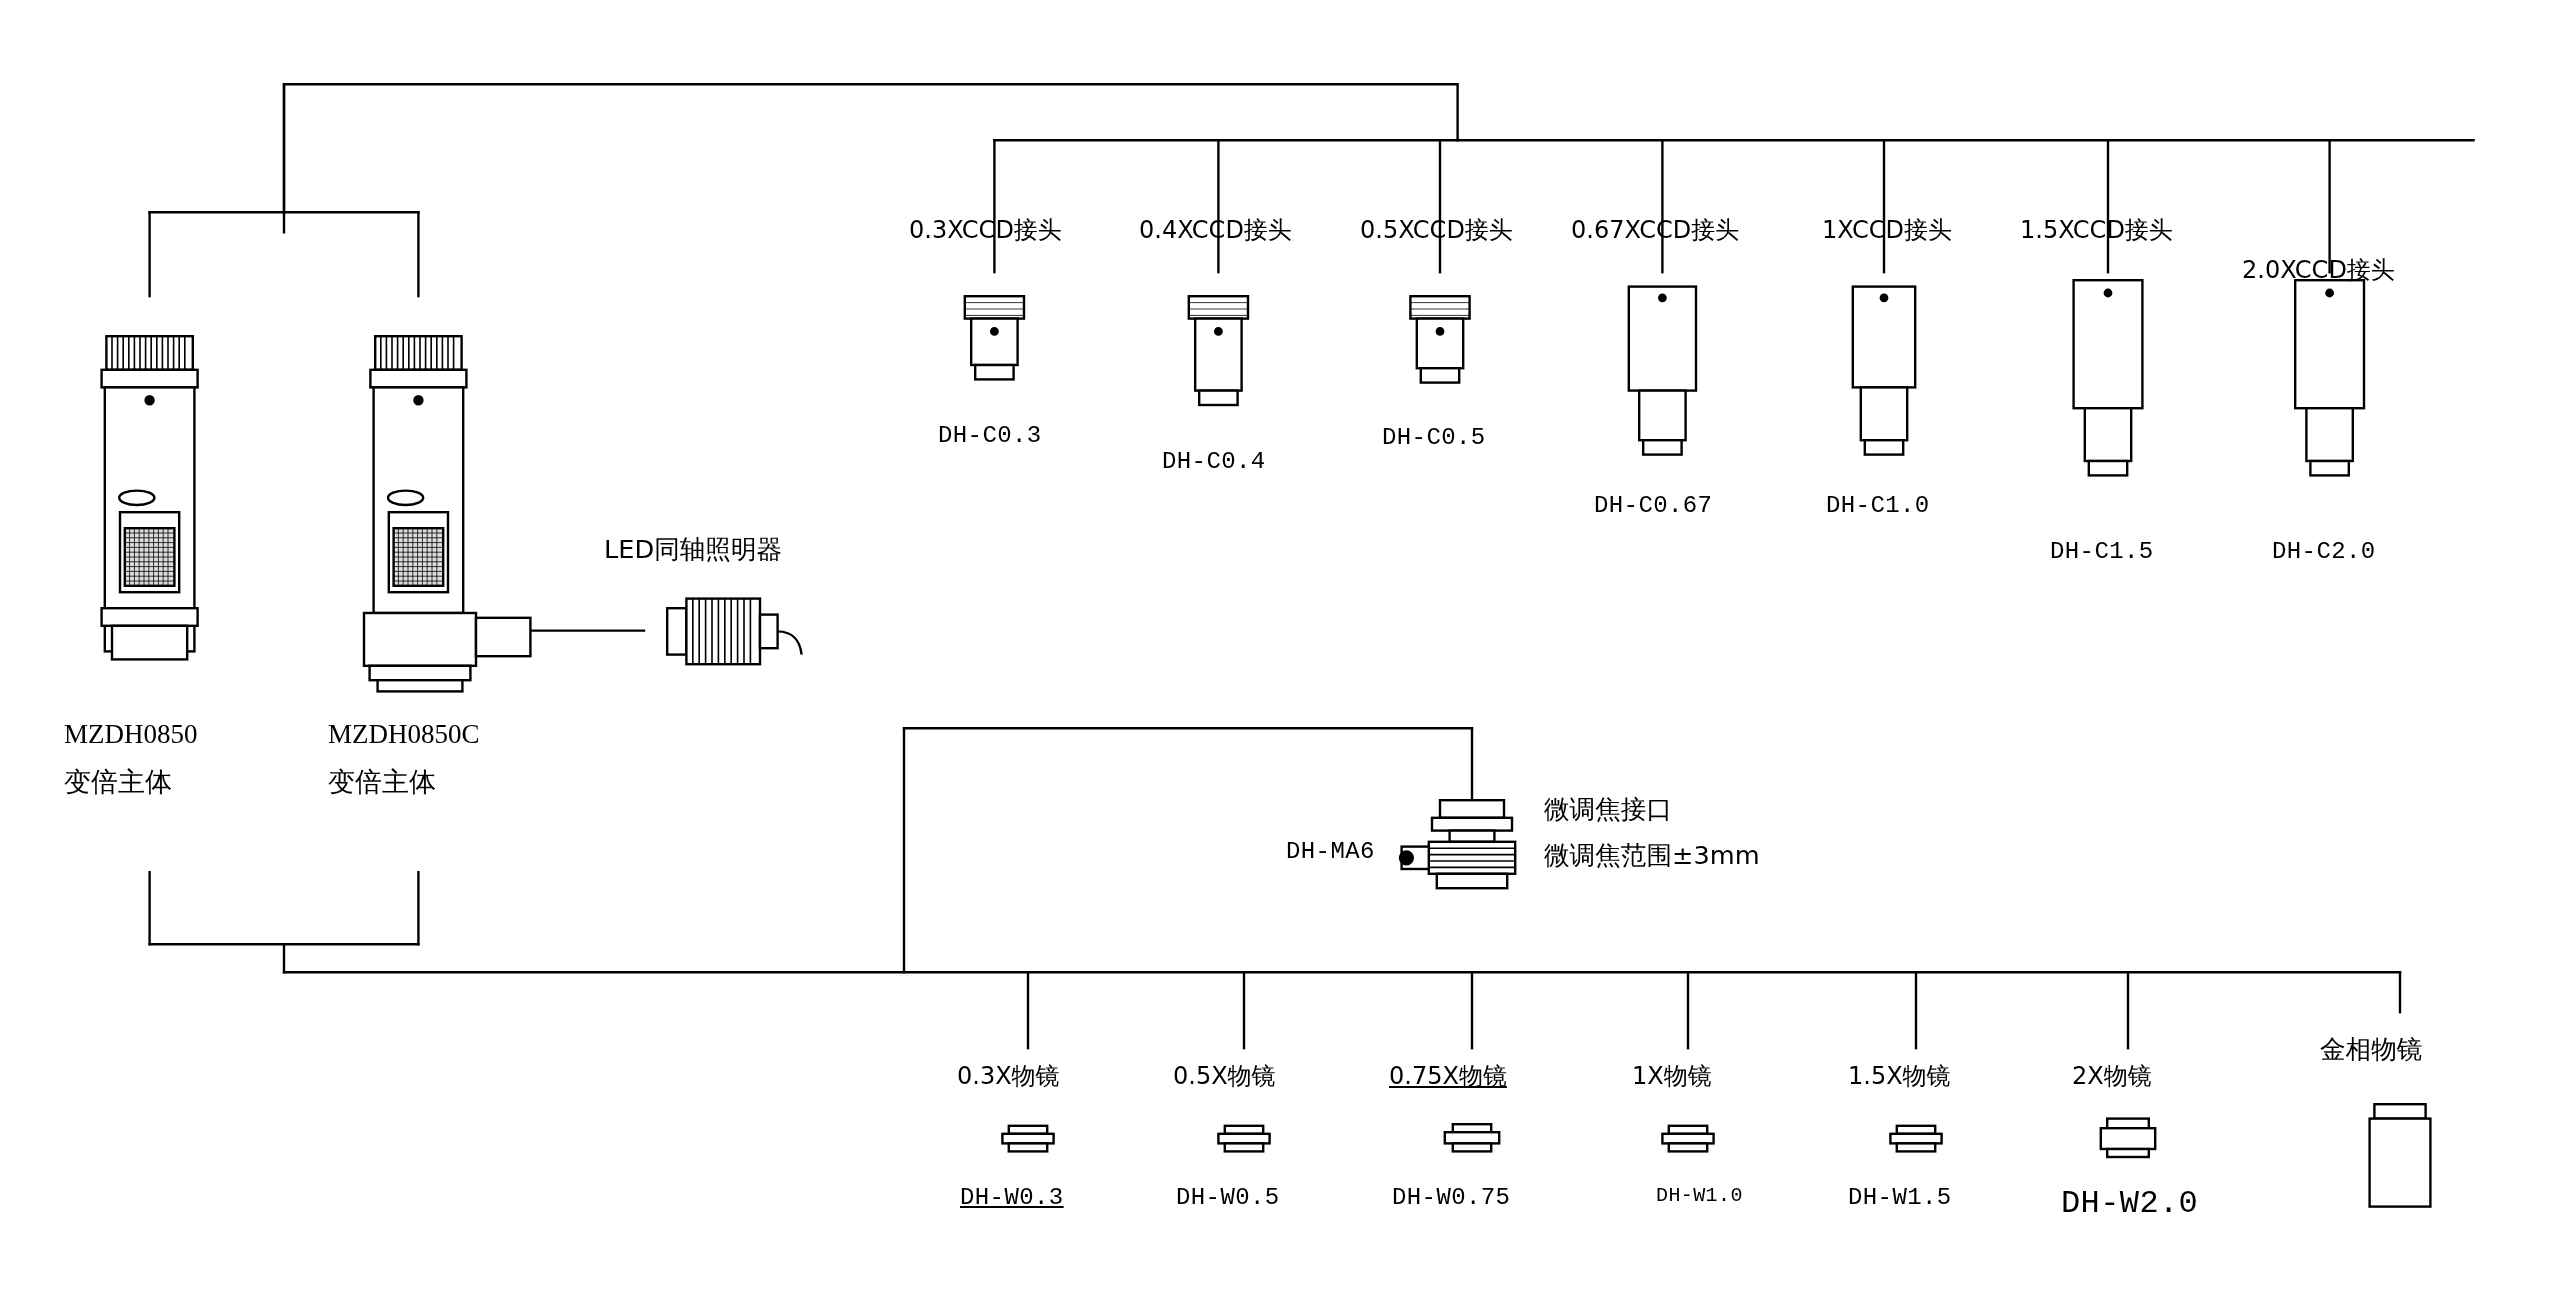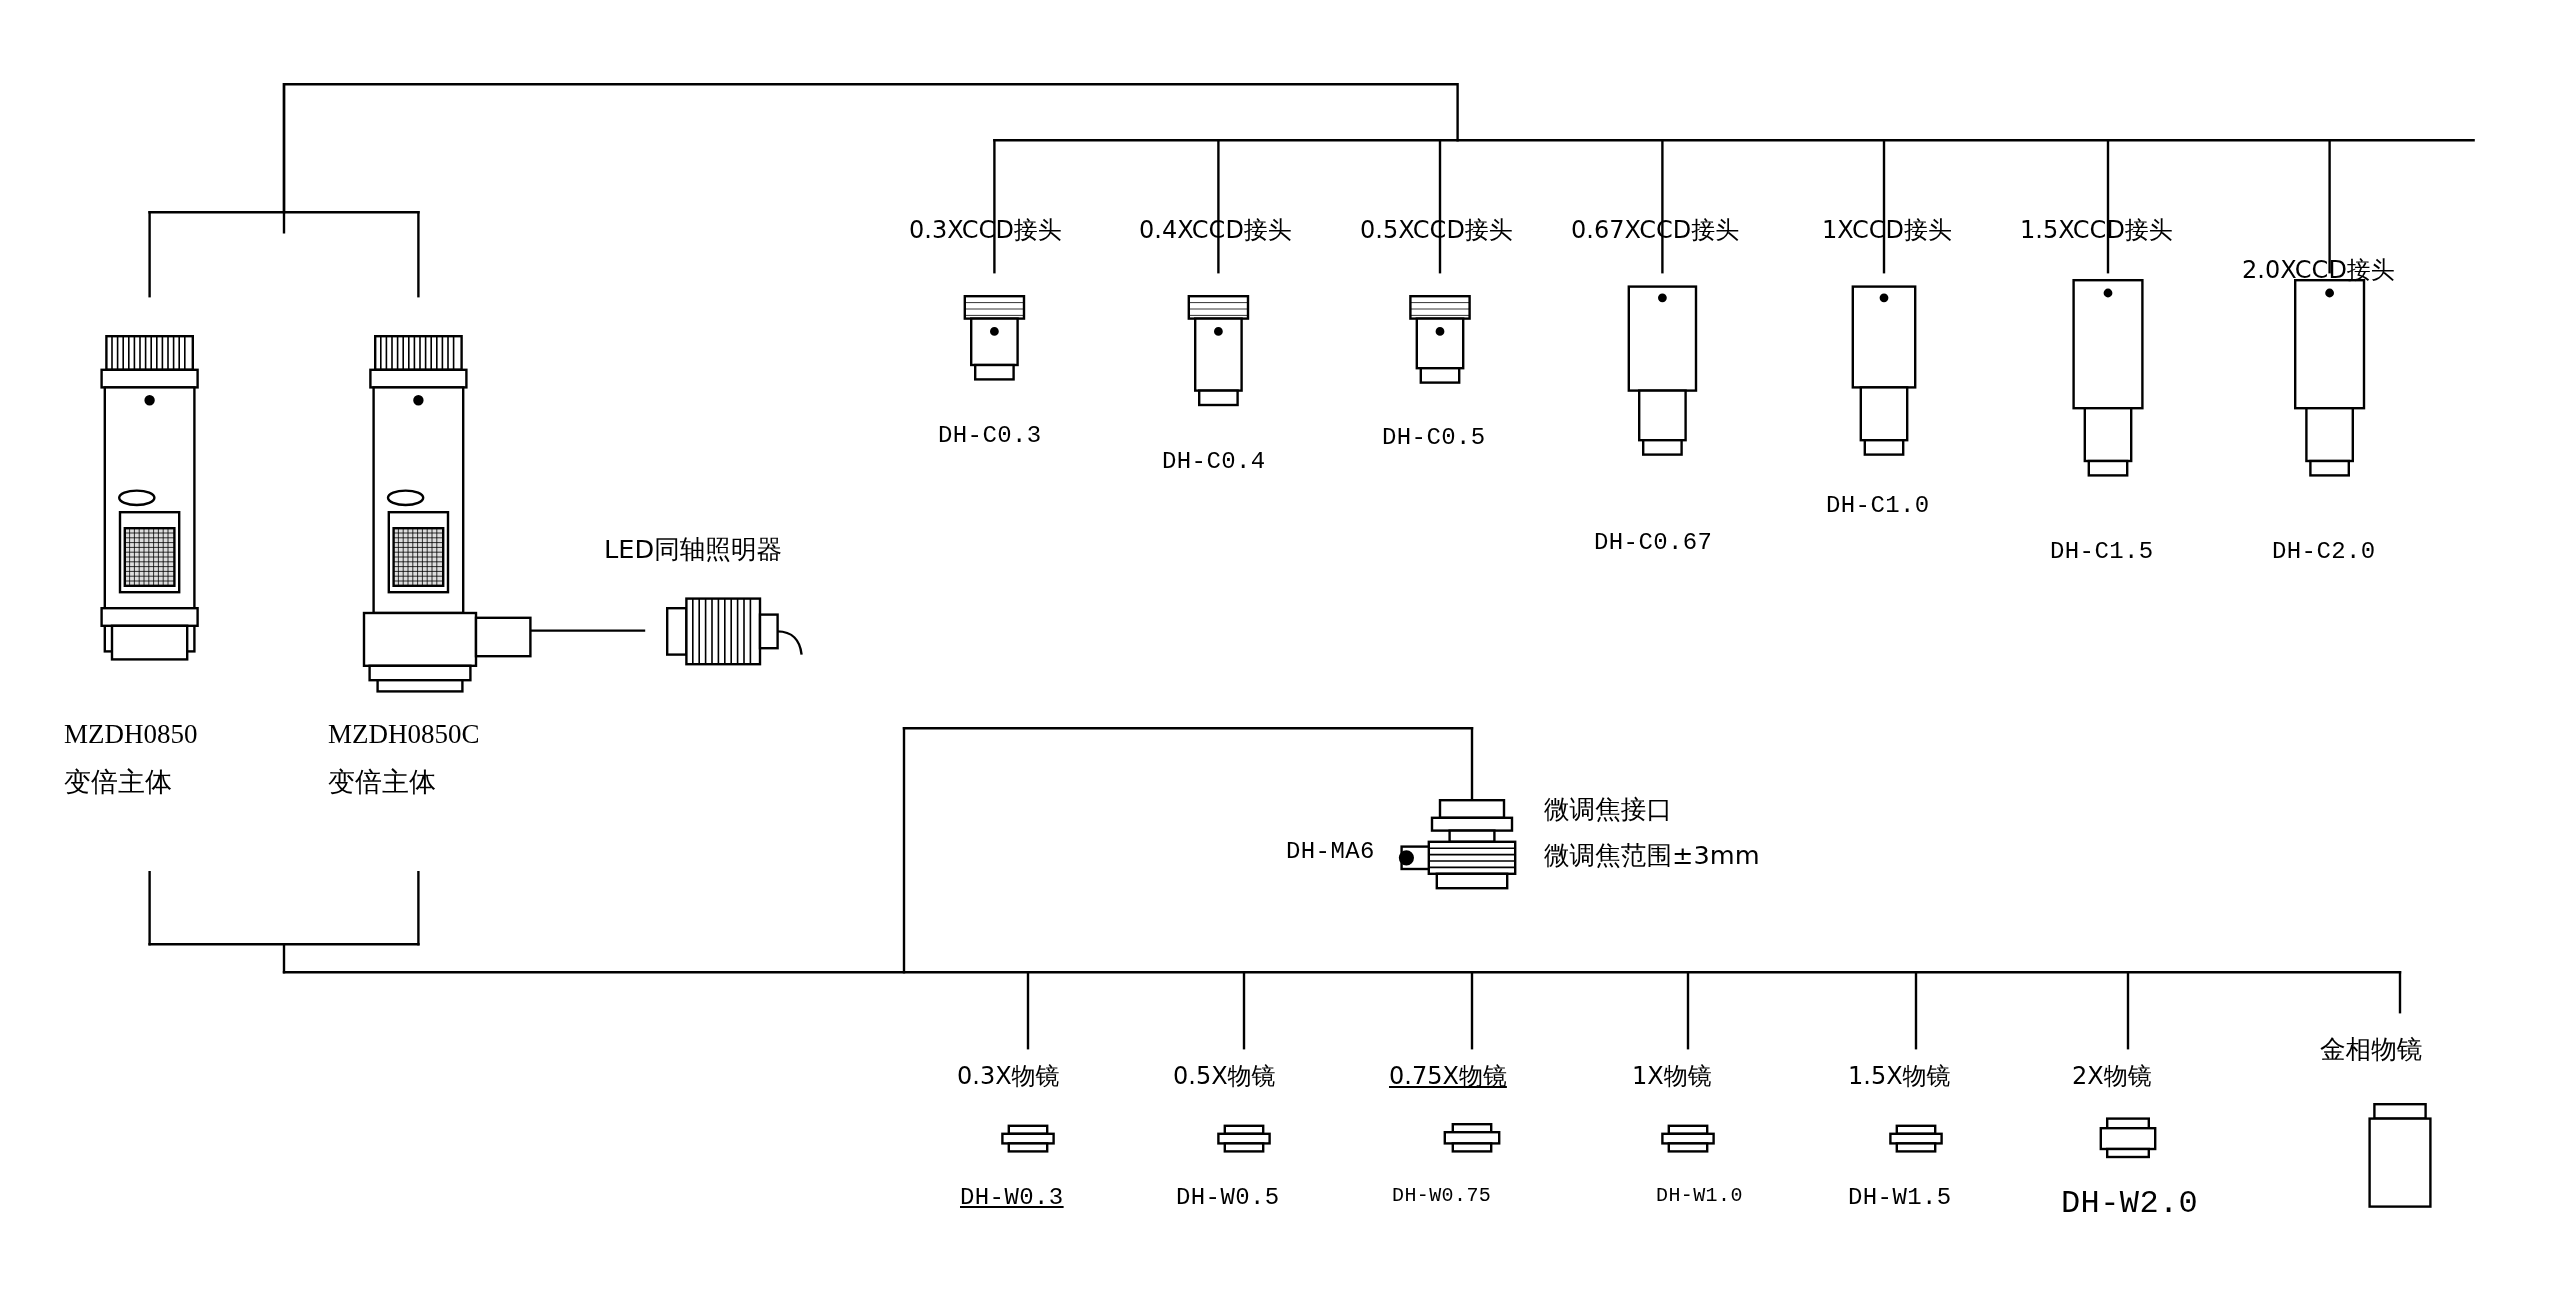--- a/index.html
+++ b/index.html
@@ -258,21 +258,21 @@
   <div class="lbl cn" style="left:1139px; top:214px; font-size:24px;">0.4XCCD接头</div>
   <div class="lbl cn" style="left:1360px; top:214px; font-size:24px;">0.5XCCD接头</div>
   <div class="lbl cn" style="left:1571px; top:214px; font-size:24px;">0.67XCCD接头</div>
   <div class="lbl cn" style="left:1822px; top:214px; font-size:24px;">1XCCD接头</div>
   <div class="lbl cn" style="left:2020px; top:214px; font-size:24px;">1.5XCCD接头</div>
   <div class="lbl cn" style="left:2242px; top:214px; font-size:24px;margin-top:40px;">2.0XCCD接头</div>
 
   <div class="lbl code" style="left:938px; top:420px; font-size:24px;">DH-C0.3</div>
   <div class="lbl code" style="left:1162px; top:446px; font-size:24px;">DH-C0.4</div>
   <div class="lbl code" style="left:1382px; top:422px; font-size:24px;">DH-C0.5</div>
-  <div class="lbl code" style="left:1594px; top:490px; font-size:24px;margin-top:37px;">DH-C0.67</div>
+  <div class="lbl code" style="left:1594px; top:490px; font-size:24px;">DH-C0.67</div>
   <div class="lbl code" style="left:1826px; top:490px; font-size:24px;">DH-C1.0</div>
   <div class="lbl code" style="left:2050px; top:536px; font-size:24px;">DH-C1.5</div>
   <div class="lbl code" style="left:2272px; top:536px; font-size:24px;">DH-C2.0</div>
 
   <div class="lbl" style="left:64px; top:716px; font-size:27px;">MZDH0850</div>
   <div class="lbl cn" style="left:64px; top:764px; font-size:27px;">变倍主体</div>
   <div class="lbl" style="left:328px; top:716px; font-size:27px;">MZDH0850C</div>
   <div class="lbl cn" style="left:328px; top:764px; font-size:27px;">变倍主体</div>
 
   <div class="lbl cn" style="left:604px; top:532px; font-size:25.6px;">LED同轴照明器</div>
@@ -284,19 +284,19 @@
   <div class="lbl cn" style="left:957px; top:1060px; font-size:24px;">0.3X物镜</div>
   <div class="lbl cn" style="left:1173px; top:1060px; font-size:24px;">0.5X物镜</div>
   <div class="lbl cn" style="left:1389px; top:1060px; font-size:24px;text-decoration:underline;">0.75X物镜</div>
   <div class="lbl cn" style="left:1632px; top:1060px; font-size:24px;">1X物镜</div>
   <div class="lbl cn" style="left:1848px; top:1060px; font-size:24px;">1.5X物镜</div>
   <div class="lbl cn" style="left:2072px; top:1060px; font-size:24px;">2X物镜</div>
   <div class="lbl cn" style="left:2320px; top:1032px; font-size:25.6px;">金相物镜</div>
 
   <div class="lbl code" style="left:960px; top:1182px; font-size:24px;text-decoration:underline;">DH-W0.3</div>
   <div class="lbl code" style="left:1176px; top:1182px; font-size:24px;">DH-W0.5</div>
-  <div class="lbl code" style="left:1392px; top:1182px; font-size:20px;">DH-W0.75</div>
+  <div class="lbl code" style="left:1392px; top:1182px; font-size:24px;">DH-W0.75</div>
   <div class="lbl code" style="left:1656px; top:1182px; font-size:20px;font-family:Liberation Mono, monospace;">DH-W1.0</div>
   <div class="lbl code" style="left:1848px; top:1182px; font-size:24px;">DH-W1.5</div>
   <div class="lbl code" style="left:2061px; top:1182px; font-size:32px;">DH-W2.0</div>
 
 </div>
 
 
 </body></html>

